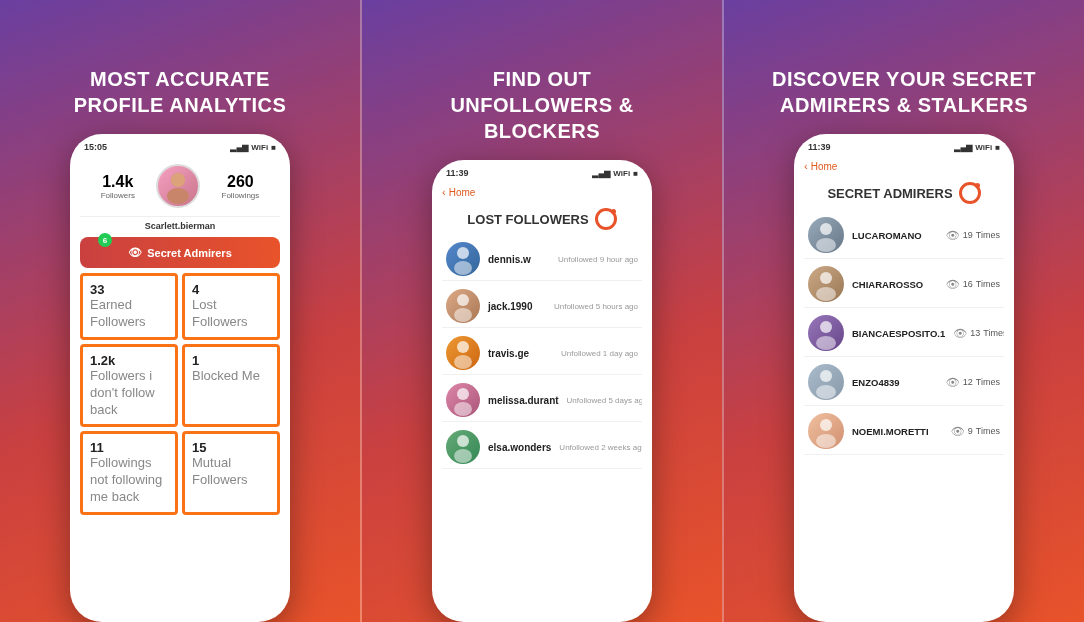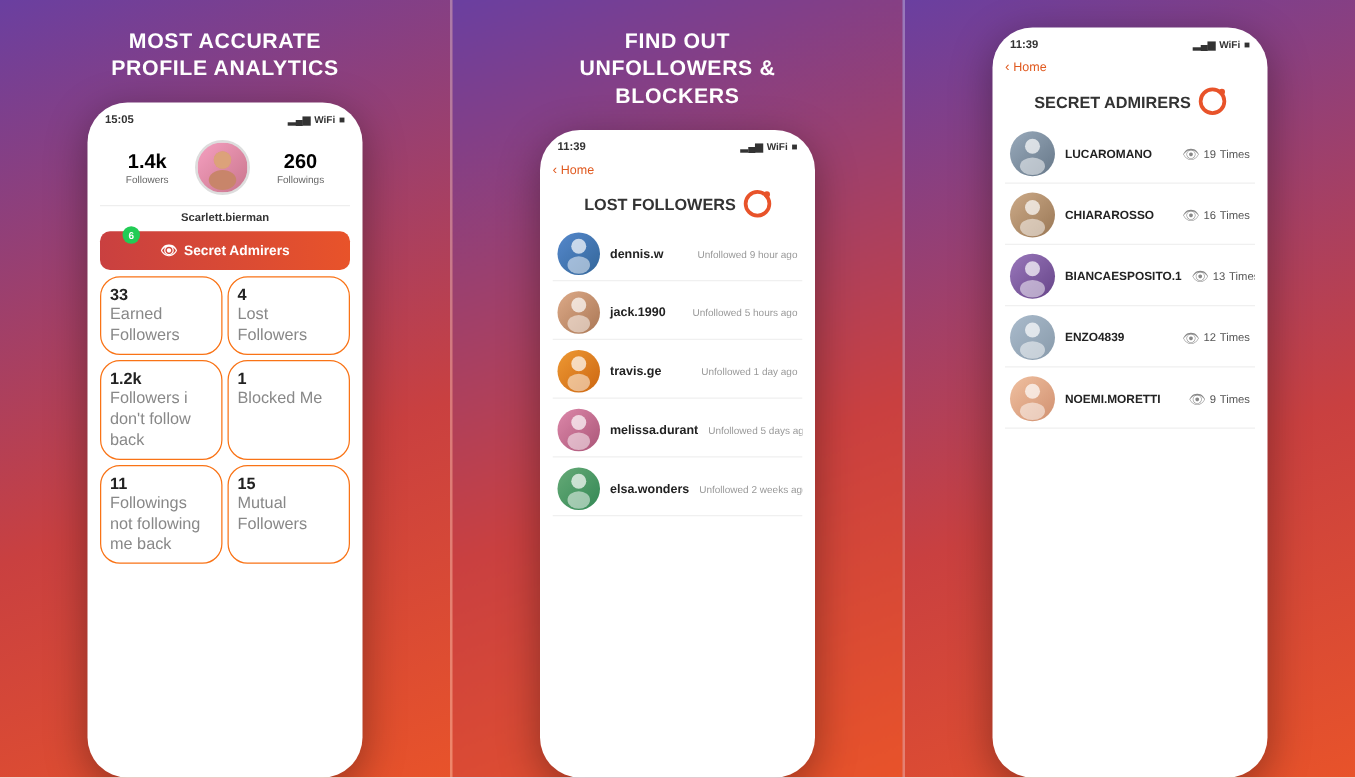--- a/index.html
+++ b/index.html
@@ -30,26 +30,27 @@
       border-left: 2px solid rgba(255,255,255,0.3);
       border-right: 2px solid rgba(255,255,255,0.3);
     }
     .panel-right {
       background: linear-gradient(160deg, #6a3fa0 0%, #c94040 60%, #e8532a 100%);
     }
 
     .panel-title {
       color: white;
       font-weight: 900;
-      font-size: 17px;
+      font-size: 20px;
       text-align: center;
       text-transform: uppercase;
       line-height: 1.3;
       margin-bottom: 16px;
       letter-spacing: 0.5px;
+      margin-top: 44px;
     }
 
     
     .phone {
       background: white;
       border-radius: 32px;
       width: 220px;
       min-height: 440px;
       flex: 1;
       box-shadow: 0 8px 32px rgba(0,0,0,0.35);
@@ -172,22 +173,22 @@
       cursor: pointer;
     }
 
     .stats-grid {
       display: grid;
       grid-template-columns: 1fr 1fr;
       gap: 4px;
     }
     .stat-card {
       background: white;
-      border: 1px solid #f97316;
-      border-radius: 16px;
+      border: 3px solid #f97316;
+      border-radius: 4px;
       padding: 6px 7px;
     }
     .stat-card .val {
       font-weight: 700;
       font-size: 13px;
       color: #222;
     }
     .stat-card .desc {
       font-size: 13px;
       color: #888;
@@ -499,20 +500,24 @@
           <span class="follower-name">elsa.wonders</span>
           <span class="follower-time">Unfollowed 2 weeks ago</span>
         </div>
 
       </div>
     </div>
   </div>
 </div>
 
 <div class="panel panel-right">
+  <div class="panel-title">
+    <span style="white-space:pre-line;">DISCOVER YOUR SECRET
+ADMIRERS &amp; STALKERS</span>
+  </div>
   <div class="phone">
     <div class="phone-status-bar">
       <span>11:39</span>
       <div class="status-icons">
         <span>▂▄▆</span>
         <span>WiFi</span>
         <span>■</span>
       </div>
     </div>
     <div class="phone-nav">

